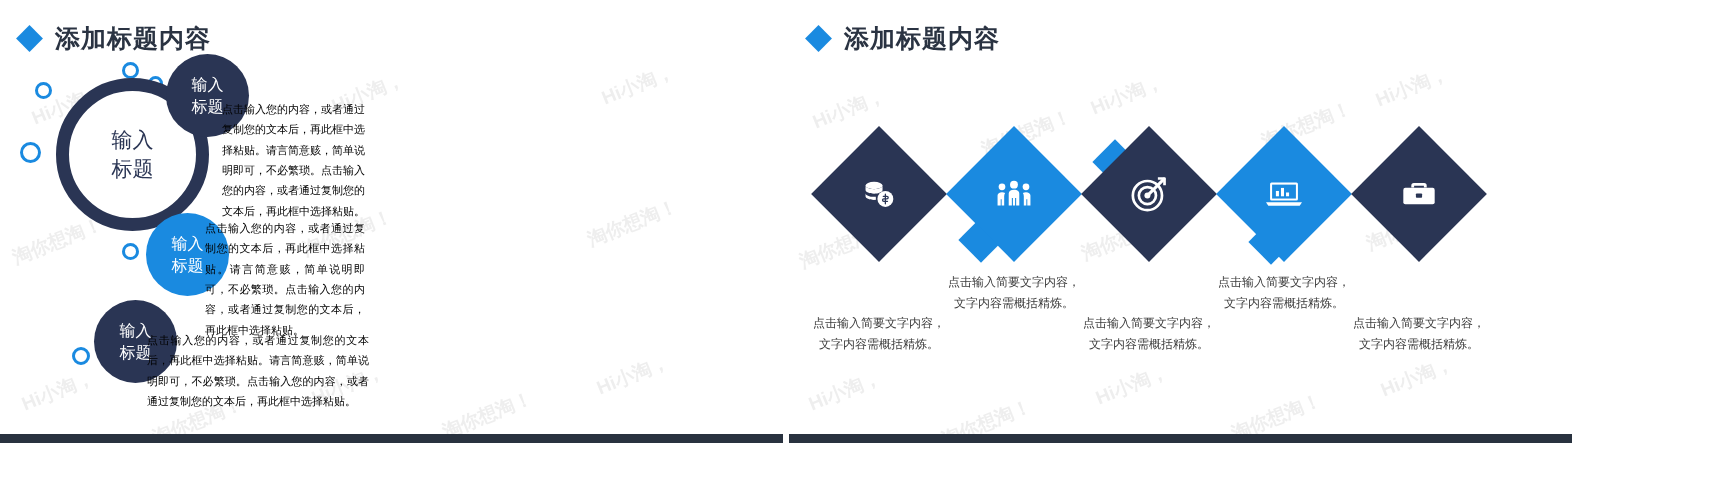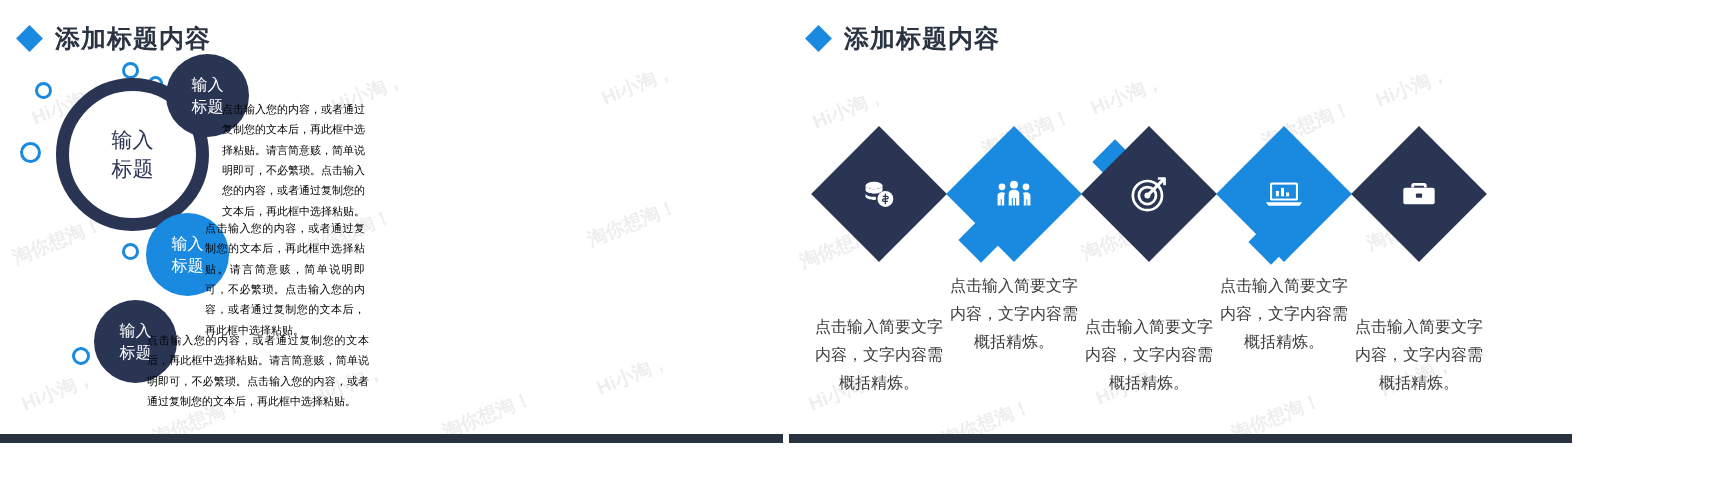--- a/index.html
+++ b/index.html
@@ -130,21 +130,21 @@
   .dia.blue { background: #1a8ae0; }
   .dia .ico {
     transform: rotate(-45deg);
     display: flex;
     align-items: center;
     justify-content: center;
     color: #ffffff;
   }
   .caption {
     position: absolute;
-    font-size: 16px;
+    font-size: 12px;
     line-height: 1.75;
     color: #3b3b3b;
     text-align: center;
   }
 </style>
 </head>
 <body>
 
 <div class="deck">
 

